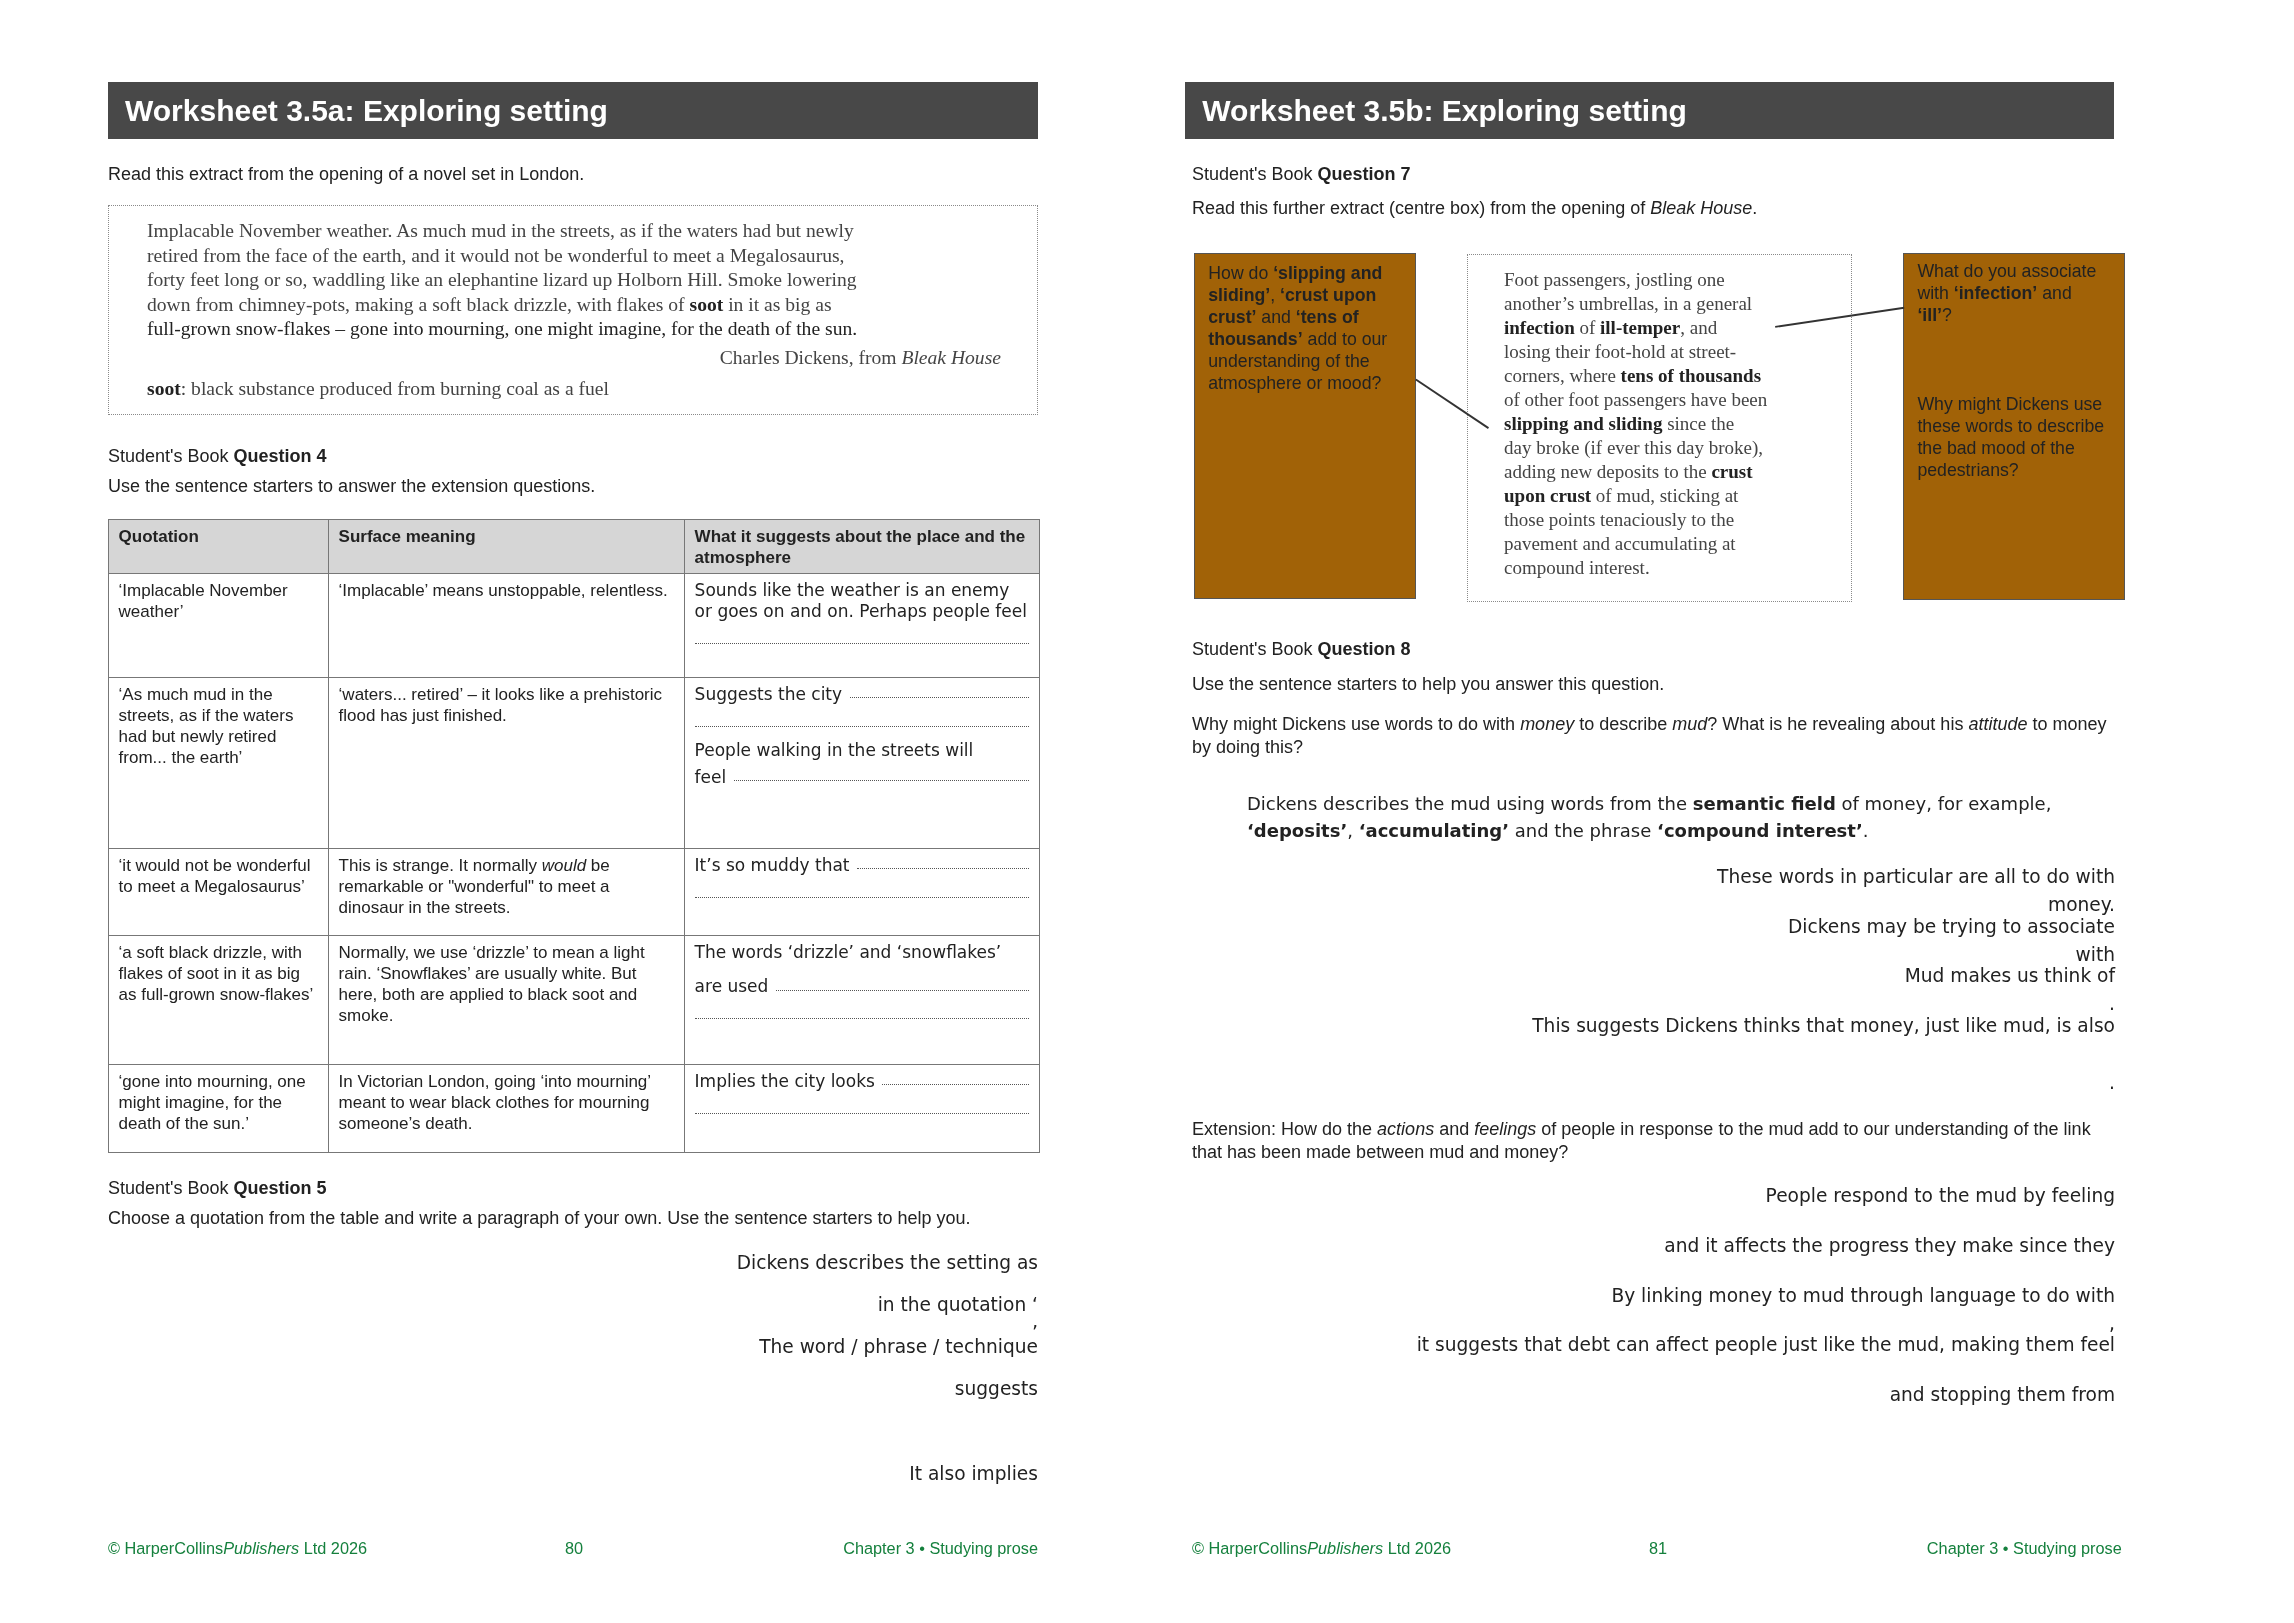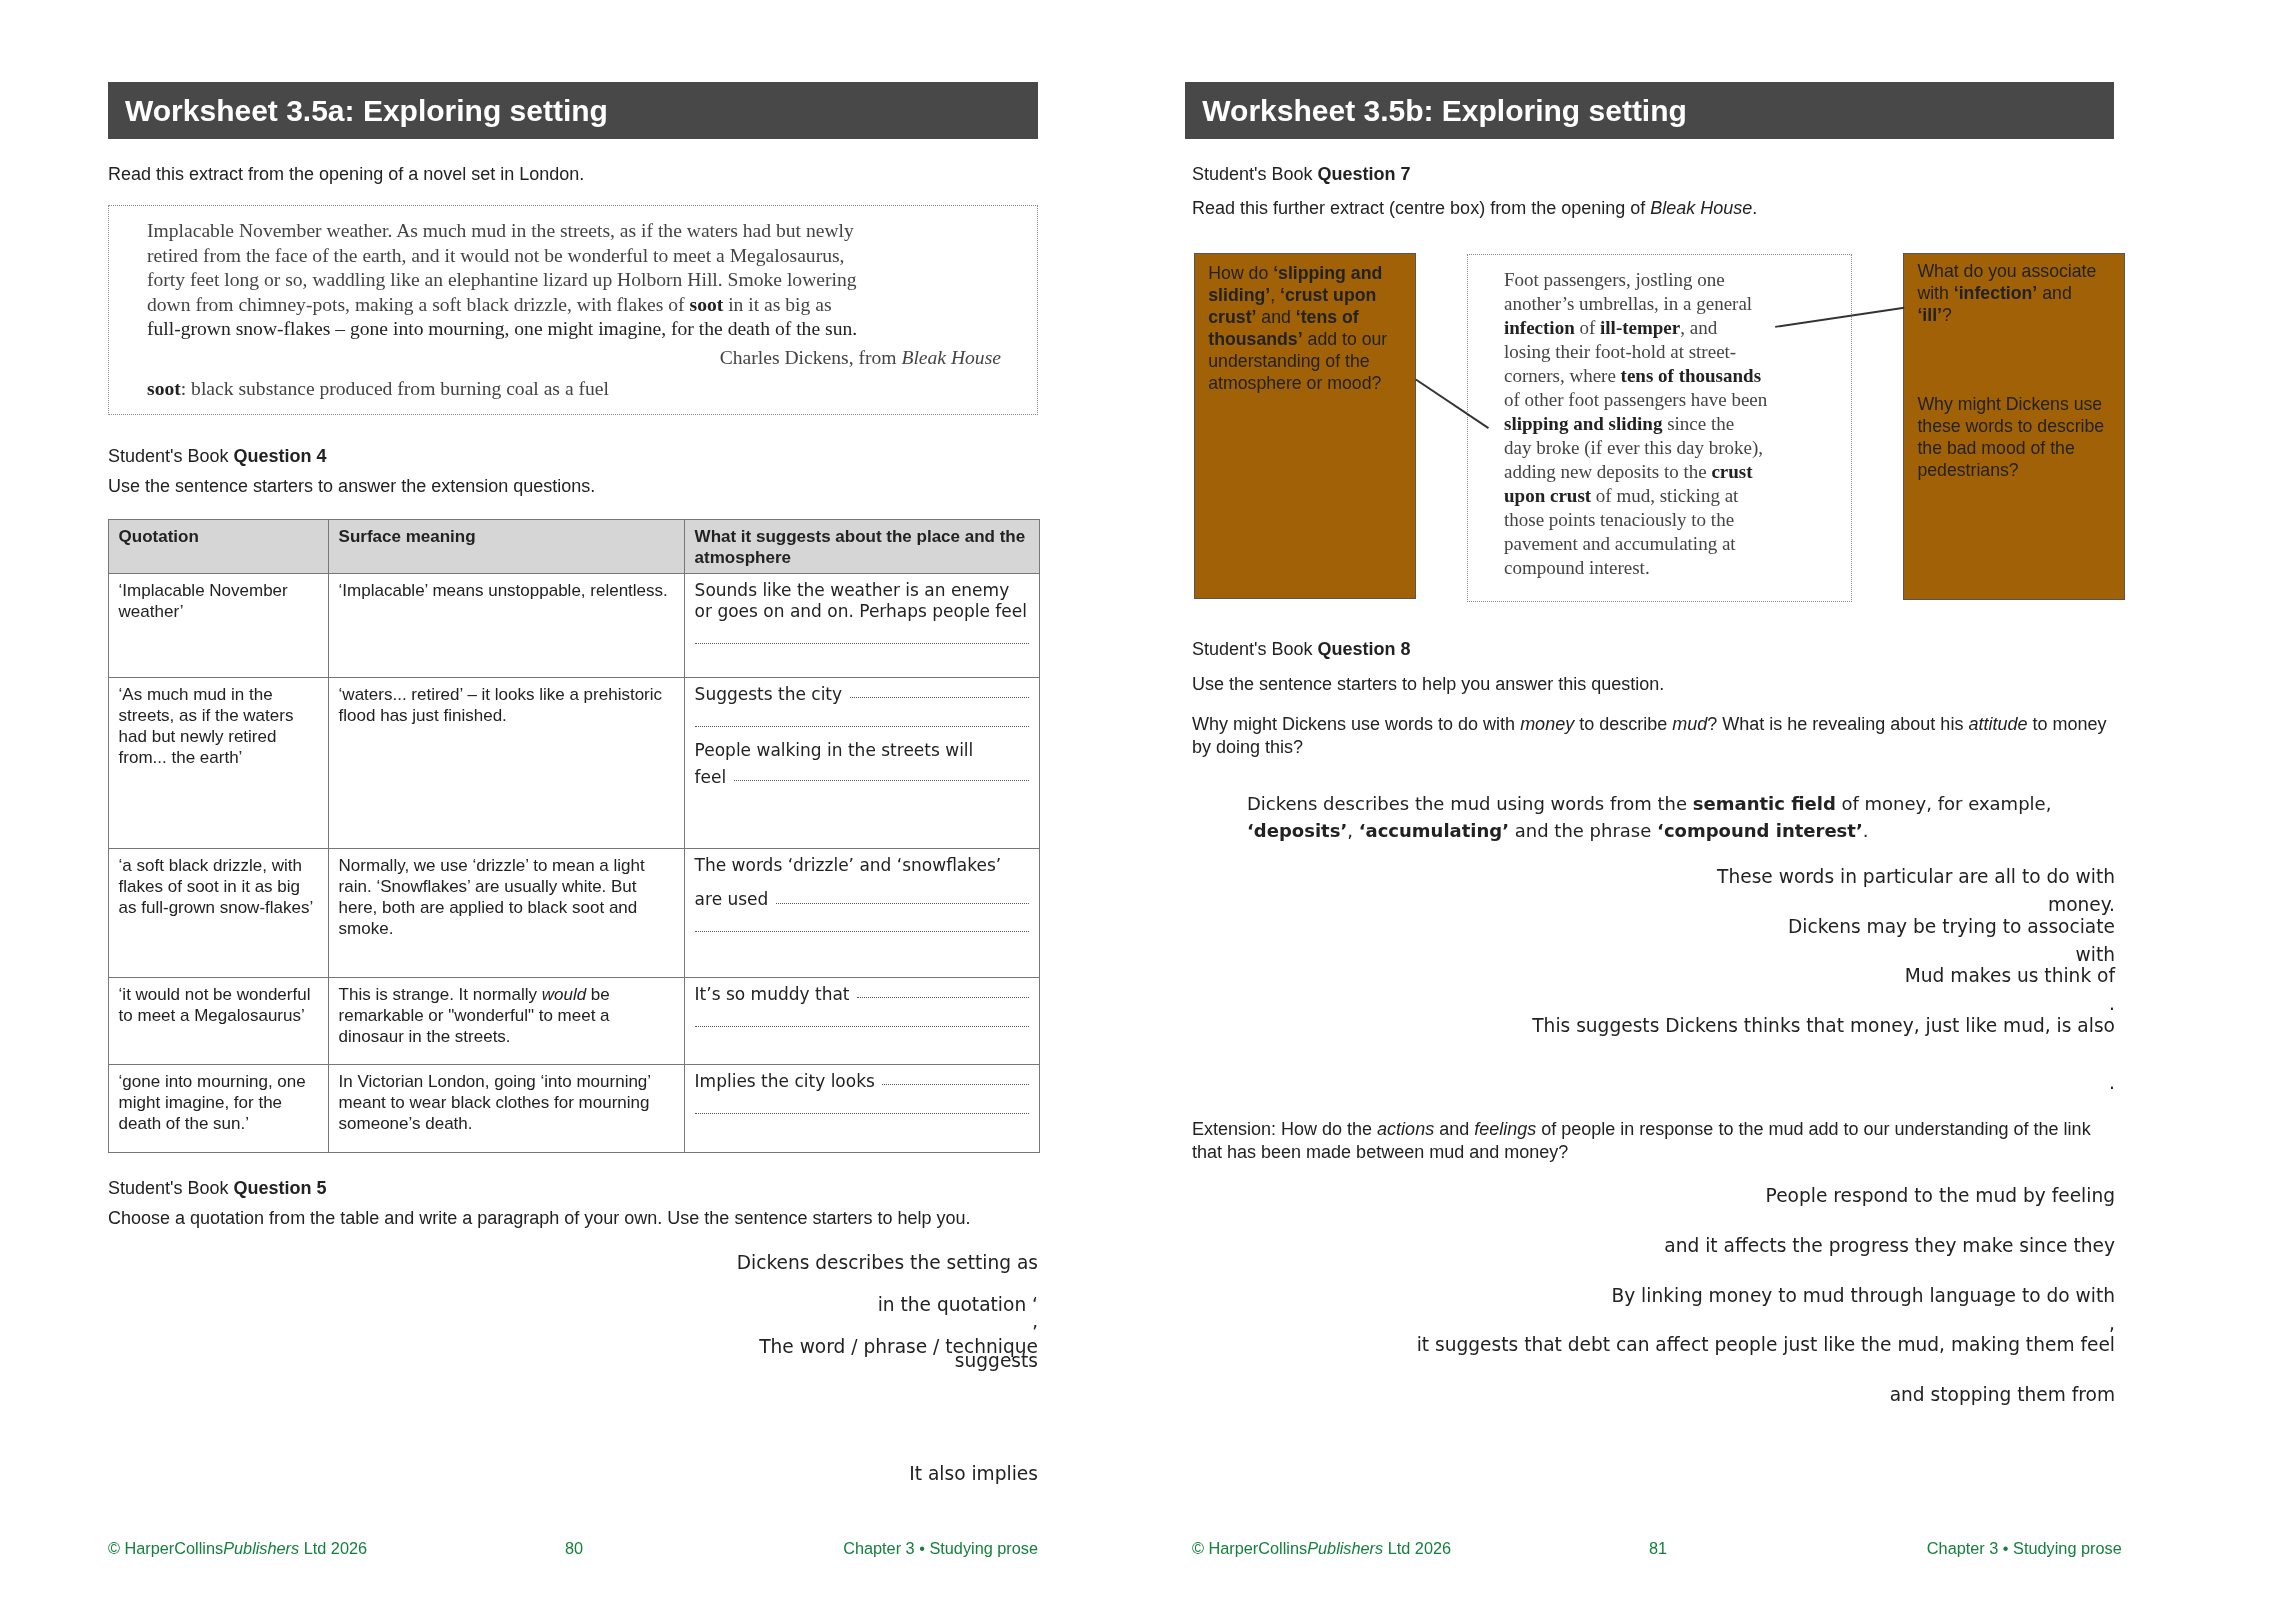--- a/index.html
+++ b/index.html
@@ -95,43 +95,43 @@
               <span style="flex:1;border-bottom:1.9px dotted #555;margin:0 0 6.7px 7.6px"></span>
             </div>
           <span class="dotline" style="margin-bottom:13.4px"></span>
           <div>People walking in the streets will</div>
           <div style="display:flex;align-items:flex-end;margin-top:5.7px">
               <span>feel</span>
               <span style="flex:1;border-bottom:1.9px dotted #555;margin:0 0 6.7px 7.6px"></span>
             </div>
         </td>
       </tr>
+      <tr style="height:87px">
+        <td>‘it would not be wonderful to meet a Megalosaurus’</td>
+        <td><span>This is strange. It normally </span><i>would</i><span> be remarkable or "wonderful" to meet a dinosaur in the streets.</span></td>
+        <td class="cell-hand">
+          <div style="display:flex;align-items:flex-end">
+              <span>It’s so muddy that</span>
+              <span style="flex:1;border-bottom:1.9px dotted #555;margin:0 0 6.7px 7.6px"></span>
+            </div>
+          <span class="dotline"></span>
+        </td>
+      </tr>
       <tr style="height:129px">
         <td>‘a soft black drizzle, with flakes of soot in it as big as full-grown snow-flakes’</td>
         <td>Normally, we use ‘drizzle’ to mean a light rain. ‘Snowflakes’ are usually white. But here, both are applied to black soot and smoke.</td>
         <td class="cell-hand">
           <div>The words ‘drizzle’ and ‘snowflakes’</div>
           <div style="display:flex;align-items:flex-end;margin-top:13.4px">
               <span>are used</span>
               <span style="flex:1;border-bottom:1.9px dotted #555;margin:0 0 6.7px 7.6px"></span>
             </div>
           <span class="dotline"></span>
         </td>
       </tr>
-      <tr style="height:87px">
-        <td>‘it would not be wonderful to meet a Megalosaurus’</td>
-        <td><span>This is strange. It normally </span><i>would</i><span> be remarkable or "wonderful" to meet a dinosaur in the streets.</span></td>
-        <td class="cell-hand">
-          <div style="display:flex;align-items:flex-end">
-              <span>It’s so muddy that</span>
-              <span style="flex:1;border-bottom:1.9px dotted #555;margin:0 0 6.7px 7.6px"></span>
-            </div>
-          <span class="dotline"></span>
-        </td>
-      </tr>
       <tr style="height:88px">
         <td>‘gone into mourning, one might imagine, for the death of the sun.’</td>
         <td>In Victorian London, going ‘into mourning’ meant to wear black clothes for mourning someone’s death.</td>
         <td class="cell-hand">
           <div style="display:flex;align-items:flex-end">
               <span>Implies the city looks</span>
               <span style="flex:1;border-bottom:1.9px dotted #555;margin:0 0 6.7px 7.6px"></span>
             </div>
           <span class="dotline"></span>
         </td>
@@ -148,21 +148,21 @@
     </div>
   <div class="starter" style="top:1294px;">
       <span>in the quotation  ‘</span>
       <span class="fill"></span>
       <span class="tail">’</span>
     </div>
   <div class="starter" style="top:1336px;">
       <span>The word / phrase / technique</span>
       <span class="fill"></span>
     </div>
-  <div class="starter" style="top:1350px;">
+  <div class="starter" style="top:1378px;">
       <span>suggests</span>
       <span class="fill"></span>
     </div>
   <div class="starter" style="top:1420px;">
       <span></span>
       <span class="fill" style="margin-left:0"></span>
     </div>
   <div class="starter" style="top:1463px;">
       <span>It also implies</span>
       <span class="fill" style="margin-left:0"></span>

